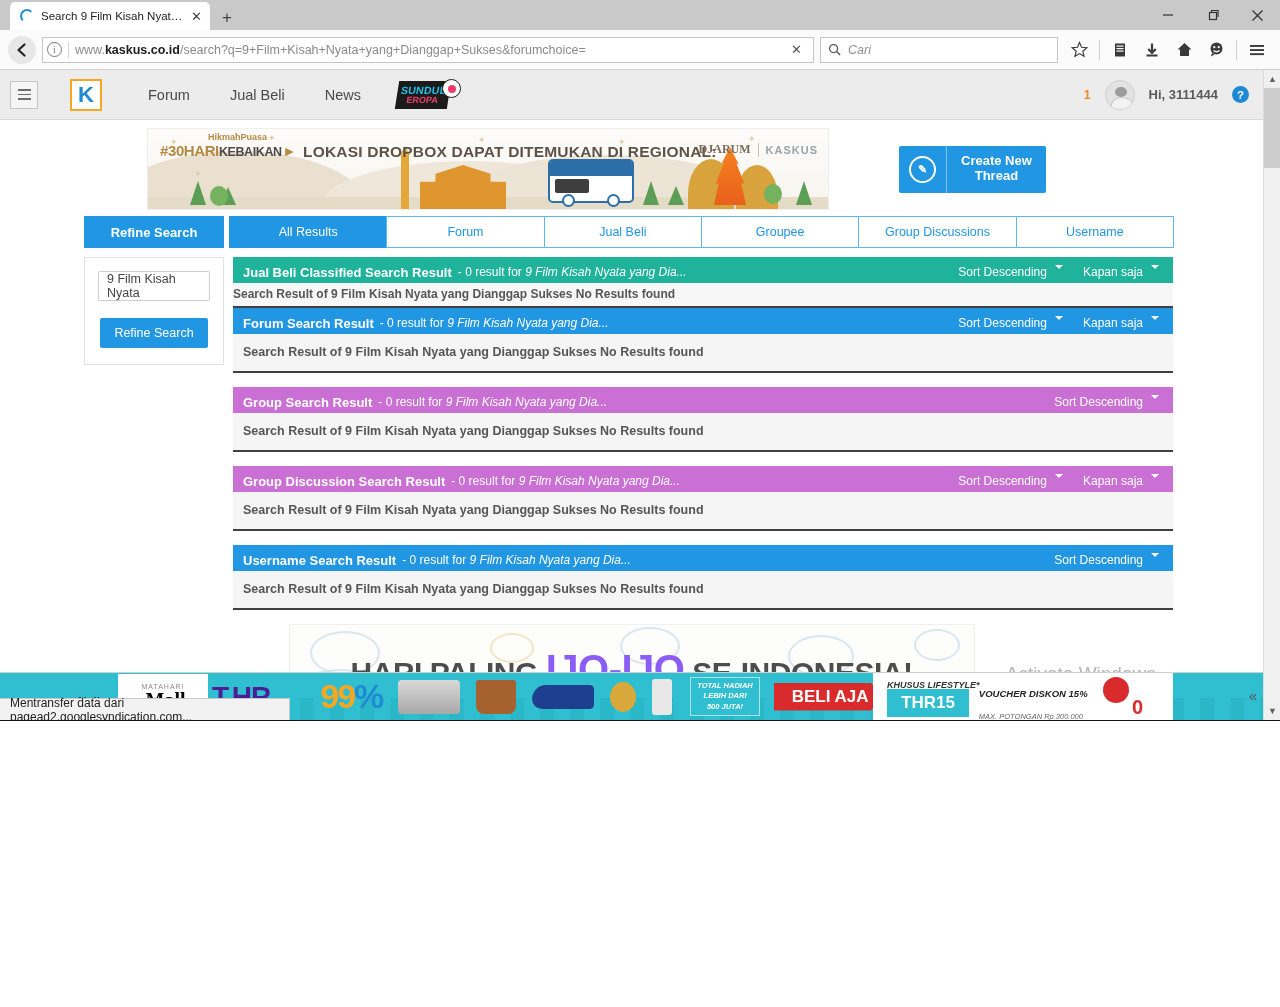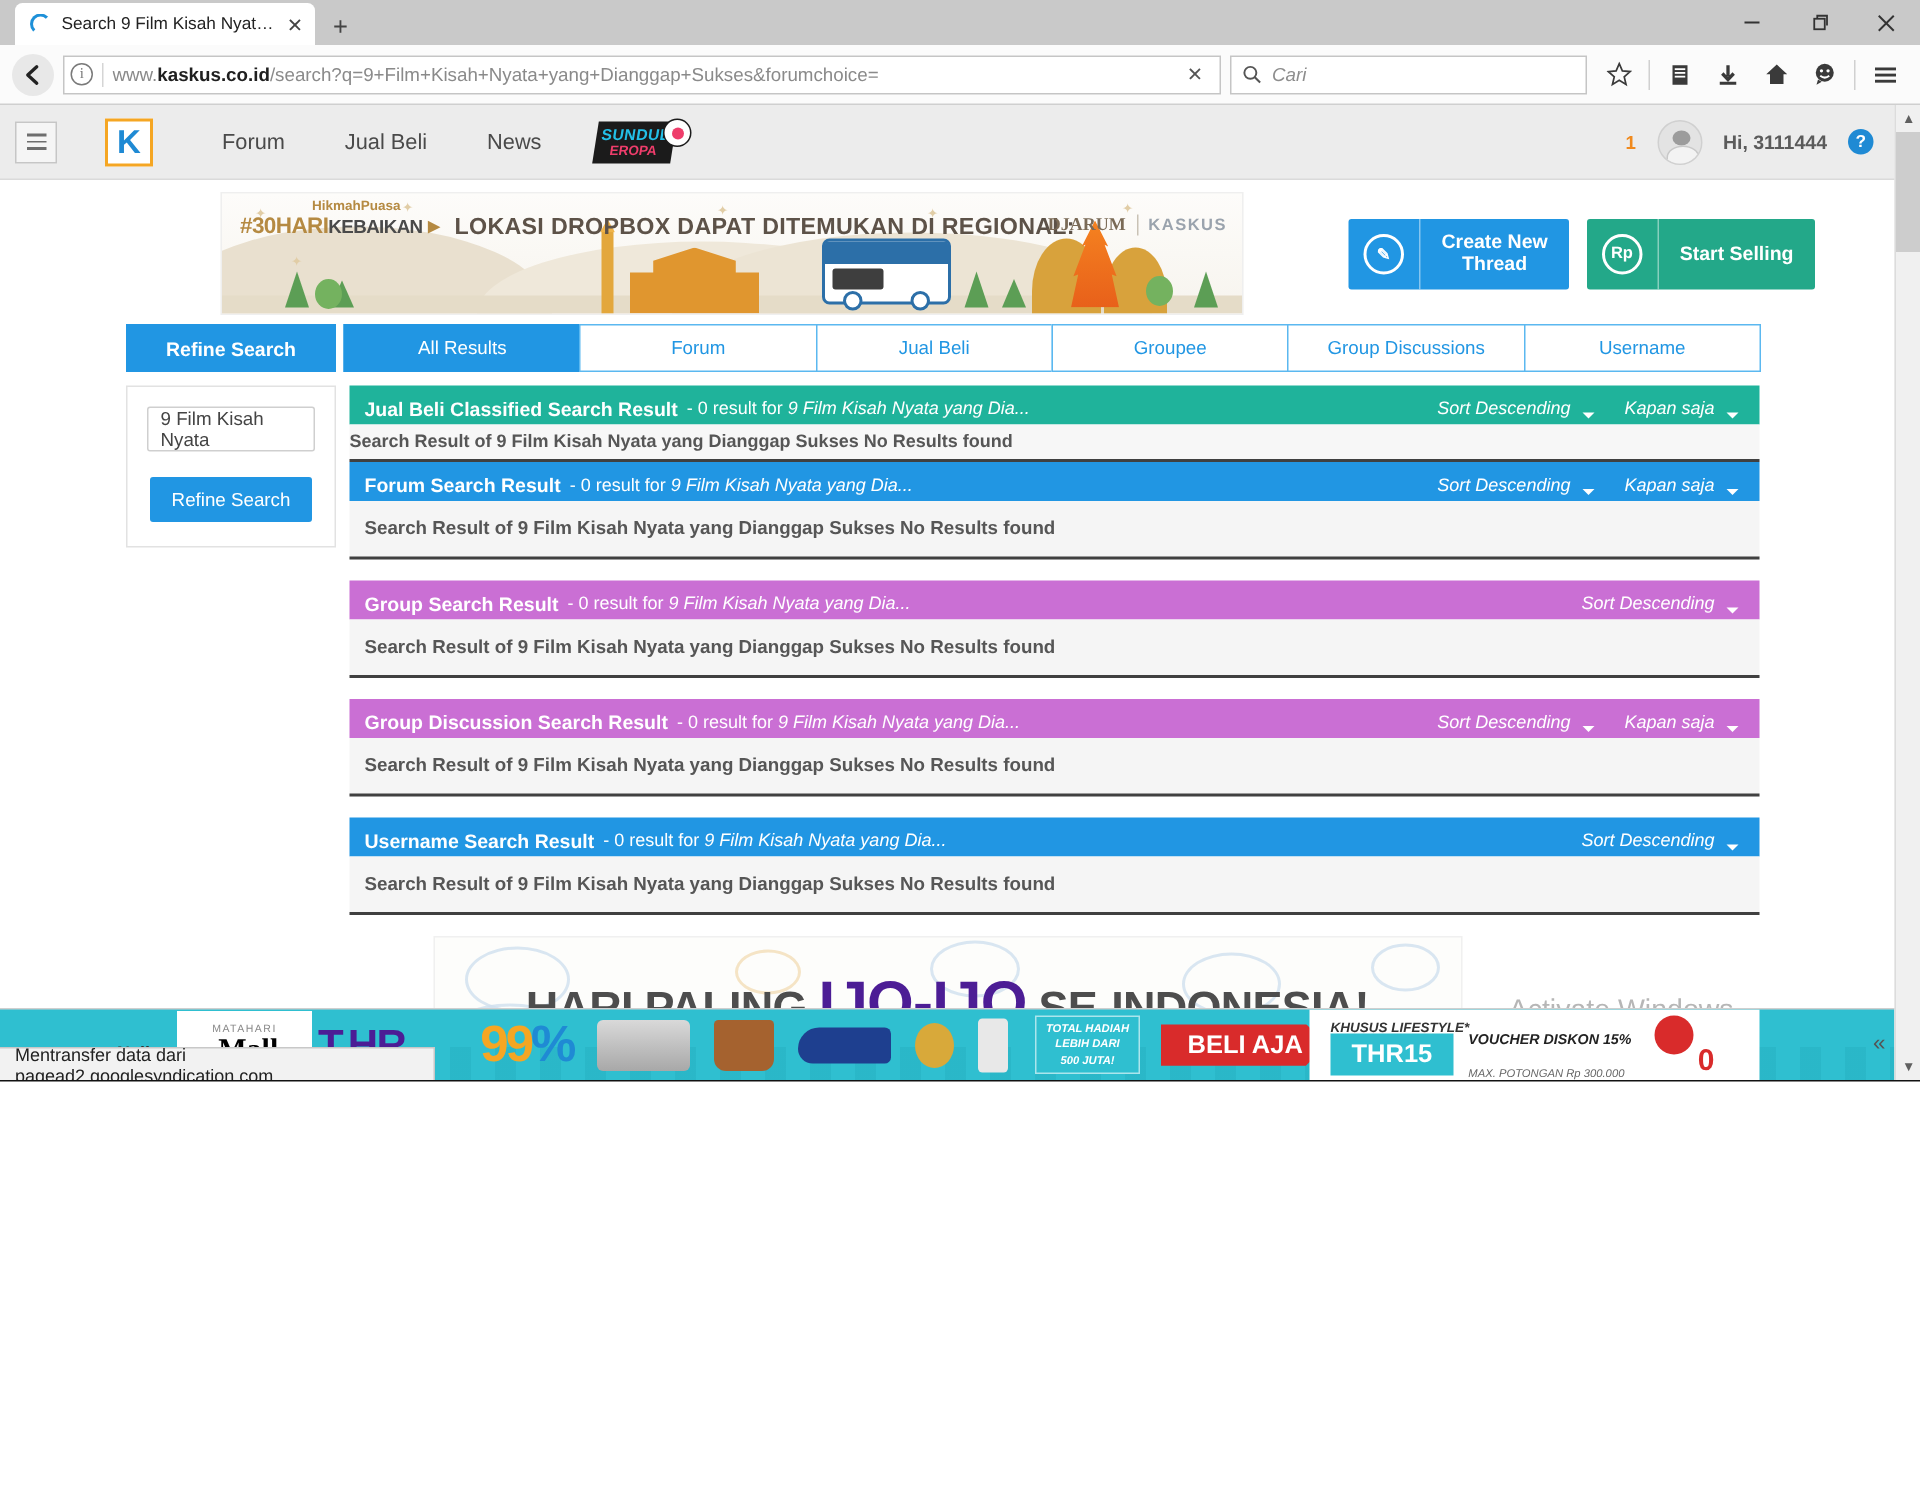--- a/index.html
+++ b/index.html
@@ -305,42 +305,42 @@
     color: #fff; gap: 6px;
   }
   .res-head.teal { background: #1fb39b; }
   .res-head.blue { background: #2196e3; }
   .res-head.purple { background: #c濃; }
   .res-head.purple { background: #ca6fd4; }
   .rh-title { font-size: 13px; font-weight: bold; white-space: nowrap; }
   .rh-sub { font-size: 12px; white-space: nowrap; }
   .rh-sub i { font-style: italic; }
   .rh-right { margin-left: auto; display: flex; align-items: center; gap: 20px; }
-  .rh-drop { display: flex; align-items: flex-end; gap: 8px; font-size: 12px; cursor: pointer; font-style: italic; }
+  .rh-drop { display: flex; align-items: flex-start; gap: 8px; font-size: 12px; cursor: pointer; }
   .caret { width: 0; height: 0; border-left: 4px solid transparent; border-right: 4px solid transparent; border-top: 4px solid #fff; }
   .res-body {
     background: #f5f5f5; font-size: 12.5px; color: #565656; font-weight: bold;
     padding: 6px 10px; border-bottom: 2px solid #404040;
   }
   .res-body.flush { background: #f7f7f7; padding: 4px 0 5px 0; font-size: 12px; }
   .res-body.tall { padding: 11px 10px 12px 10px; }
   .spacer-gap { height: 14px; }
 
   
   .bottom-banner-wrap { display: flex; justify-content: center; margin-top: 14px; }
   .bottom-banner {
     width: 686px; height: 90px; background: #fdfdfb; position: relative; overflow: hidden;
     border: 1px solid #f0f0f0; display: flex; align-items: center; justify-content: center;
     cursor: pointer;
   }
   .bb-swirl { position: absolute; border: 2px solid #cfe0ef; border-radius: 50%; opacity: .8; }
   .bb-swirl.o { border-color: #f3ddb8; }
   .bb-text { position: relative; z-index: 2; font-size: 30px; font-weight: bold; letter-spacing: -0.5px; white-space: nowrap; }
   .bb-dark { color: #4d4d4d; }
-  .bb-green { color: #4c1d95; font-size: 40px; }
+  .bb-green { color: #8b5cf6; font-size: 40px; }
 
   
   .watermark {
     position: absolute; right: 52px; bottom: 16px; text-align: left; z-index: 25;
     color: #b6b6b6; pointer-events: none;
   }
   .wm1 { font-size: 19px; font-weight: normal; }
   .wm2 { font-size: 13px; margin-top: 4px; }
 
   
@@ -583,26 +583,20 @@
         </div>
 
         <div class="banner-actions">
           <div class="act-btn blue">
             <div class="act-ico">
                 <span class="act-circle">✎</span>
               </div>
             <div class="act-lbl">Create New
 Thread</div>
           </div>
-          <div class="act-btn green">
-            <div class="act-ico">
-                <span class="act-circle">Rp</span>
-              </div>
-            <div class="act-lbl">Start Selling</div>
-          </div>
         </div>
       </div>
 
       <div class="tabs-row">
         <div class="refine-tab">Refine Search</div>
         <div class="tabs-group">
           <div class="stab active">All Results</div>
           <div class="stab">Forum</div>
           <div class="stab">Jual Beli</div>
           <div class="stab">Groupee</div>

